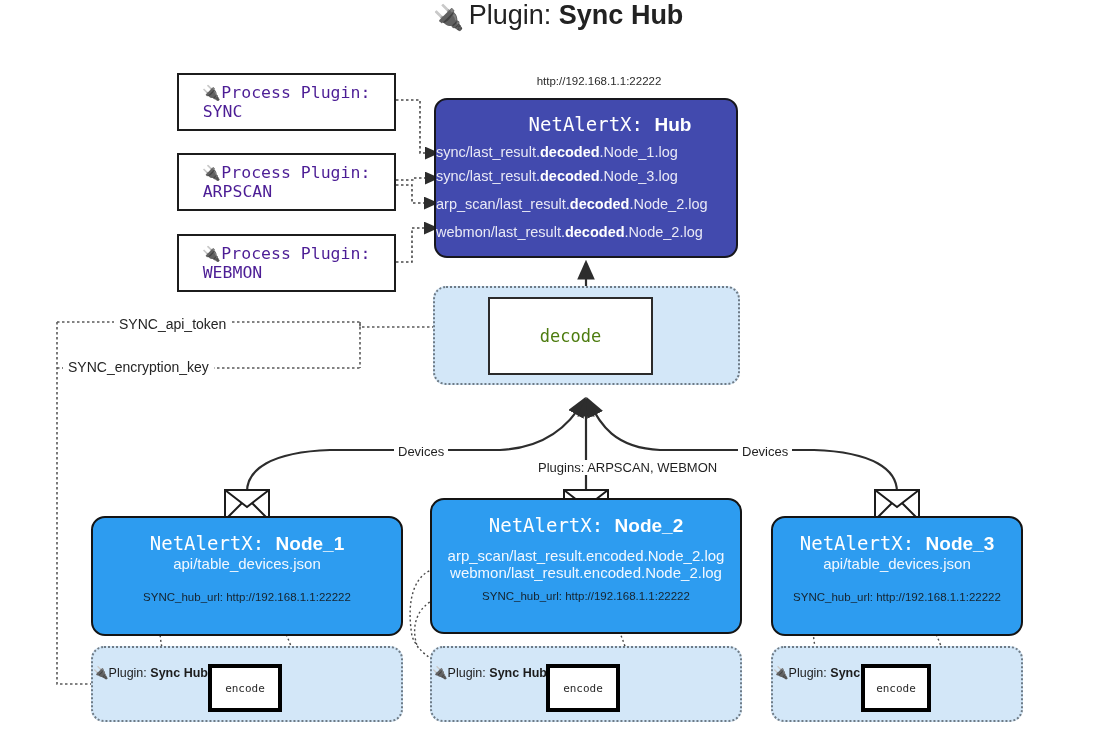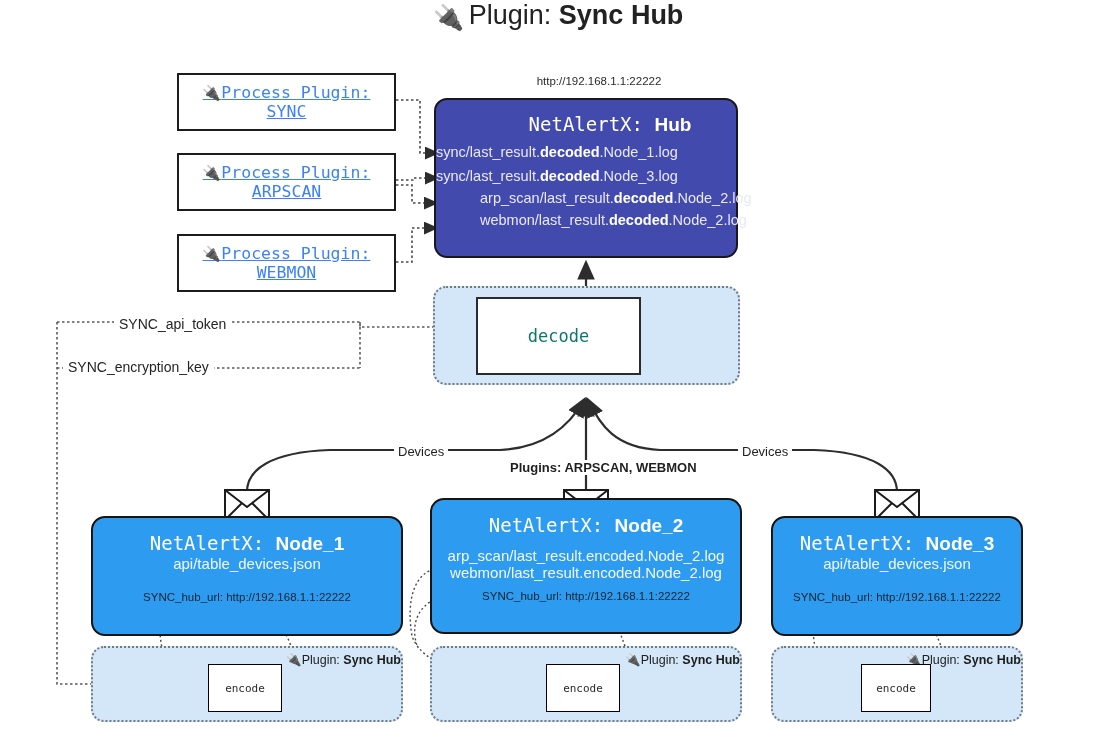--- a/index.html
+++ b/index.html
@@ -15,60 +15,60 @@
   .title .plug{font-size:25px;margin-right:4px;display:inline-block;transform:translateY(2px);}
   .title .lead{font-weight:400;}
   .title .strong{font-weight:bold;}
 
   .hub-url{left:444px;top:75px;width:310px;text-align:center;font-size:11.5px;color:#2b2b2b;}
 
   
   .procbox{width:219px;height:58px;border:2px solid #1c1c1c;background:#fff;
            display:flex;align-items:center;justify-content:center;}
   .procbox .inner{font-family:"DejaVu Sans Mono","Liberation Mono",monospace;
-                  font-size:16.5px;line-height:1.18;text-align:center;color:#3b82f6;text-decoration:underline;}
+                  font-size:16.5px;line-height:1.18;text-align:left;color:#4c1d95;}
   .procbox .row1{white-space:nowrap;}
   .procbox .pico{font-family:"Liberation Sans",sans-serif;font-size:15px;}
 
   
   .hub{left:434px;top:98px;width:304px;height:160px;background:#424aae;
        border:2px solid #17171d;border-radius:13px;}
   .hub .hubtitle{margin-top:13px;text-align:center;font-size:19px;color:#fff;
        font-family:"DejaVu Sans Mono","Liberation Mono",monospace;margin-left:48px;}
   .hub .hubtitle b{font-family:"Liberation Sans",sans-serif;font-weight:bold;font-size:19px;}
   .hub .logline{color:#e9e9f6;font-size:14.5px;text-align:left;margin-top:8px;white-space:nowrap;}
   .hub .logline b{font-weight:bold;color:#ffffff;}
-  .hub .logline.tight{margin-top:6px;padding-left:44px;}
+  .hub .logline.tight{margin-top:12px;}
 
   
   .decode-wrap{left:433px;top:286px;width:307px;height:99px;background:#d3e7f8;
      border:2px dotted #6e7b86;border-radius:13px;}
-  .decode-box{left:476px;top:297px;width:165px;height:78px;background:#fff;border:2px solid #2b2b2b;
+  .decode-box{left:488px;top:297px;width:165px;height:78px;background:#fff;border:2px solid #2b2b2b;
      display:flex;align-items:center;justify-content:center;
-     font-family:"DejaVu Sans Mono","Liberation Mono",monospace;font-size:17px;color:#0f766e;}
+     font-family:"DejaVu Sans Mono","Liberation Mono",monospace;font-size:17px;color:#4d7c0f;}
 
   
   .setlabel{font-size:14px;color:#242424;background:#fff;padding:0 5px;white-space:nowrap;}
 
   
   .edgelabel{font-size:13px;color:#1f1f1f;background:#fff;padding:0 4px;white-space:nowrap;}
 
   
   .node{background:#2d9cf0;border:2px solid #141414;border-radius:14px;}
   .node .ntitle{margin-top:14px;text-align:center;font-size:19px;color:#ffffff;
         font-family:"DejaVu Sans Mono","Liberation Mono",monospace;}
   .node .ntitle b{font-family:"Liberation Sans",sans-serif;font-weight:bold;}
   .node .nline{text-align:center;font-size:15px;color:#f2f8ff;margin-top:0;white-space:nowrap;}
   .node .nurl{text-align:center;font-size:11.5px;color:#15232e;white-space:nowrap;}
 
   
   .strip{background:#d3e7f8;border:2px dotted #6e7b86;border-radius:13px;}
-  .strip .plabel{text-align:right;font-size:12.5px;color:#1c1c1c;margin-top:4px;white-space:nowrap;}
+  .strip .plabel{text-align:left;font-size:12.5px;color:#1c1c1c;margin-top:17px;white-space:nowrap;}
   .strip .plabel b{font-weight:bold;}
-  .encbox{background:#fff;border:1px solid #000000;display:flex;align-items:center;justify-content:center;
+  .encbox{background:#fff;border:4px solid #000000;display:flex;align-items:center;justify-content:center;
      font-family:"DejaVu Sans Mono","Liberation Mono",monospace;font-size:11px;color:#2a2a2a;}
 </style>
 </head>
 <body>
 
 <div id="canvas">
 
   <svg class="layer" viewBox="0 0 1117 754">
     <defs>
       <marker id="ah" markerWidth="9" markerHeight="9" refX="7.5" refY="4" orient="auto">
@@ -178,21 +178,21 @@
   </div>
 
   <div class="abs decode-wrap"></div>
   <div class="abs decode-box">decode</div>
 
   <div class="abs setlabel" style="left:114px;top:316px;">SYNC_api_token</div>
   <div class="abs setlabel" style="left:63px;top:359px;">SYNC_encryption_key</div>
 
   <div class="abs edgelabel" style="left:394px;top:444px;">Devices</div>
   <div class="abs edgelabel" style="left:738px;top:444px;">Devices</div>
-  <div class="abs edgelabel" style="left:506px;top:460px;font-weight:bold;">Plugins: ARPSCAN, WEBMON</div>
+  <div class="abs edgelabel" style="left:534px;top:460px;">Plugins: ARPSCAN, WEBMON</div>
 
   <div class="abs node" style="left:91px;top:516px;width:312px;height:120px;">
     <div class="ntitle">
       <span>NetAlertX:</span> <b>Node_1</b>
     </div>
     <div class="nline">api/table_devices.json</div>
     <div class="nurl" style="margin-top:19px;">SYNC_hub_url: http://192.168.1.1:22222</div>
   </div>
   <div class="abs strip" style="left:91px;top:646px;width:312px;height:76px;">
     <div class="plabel">

